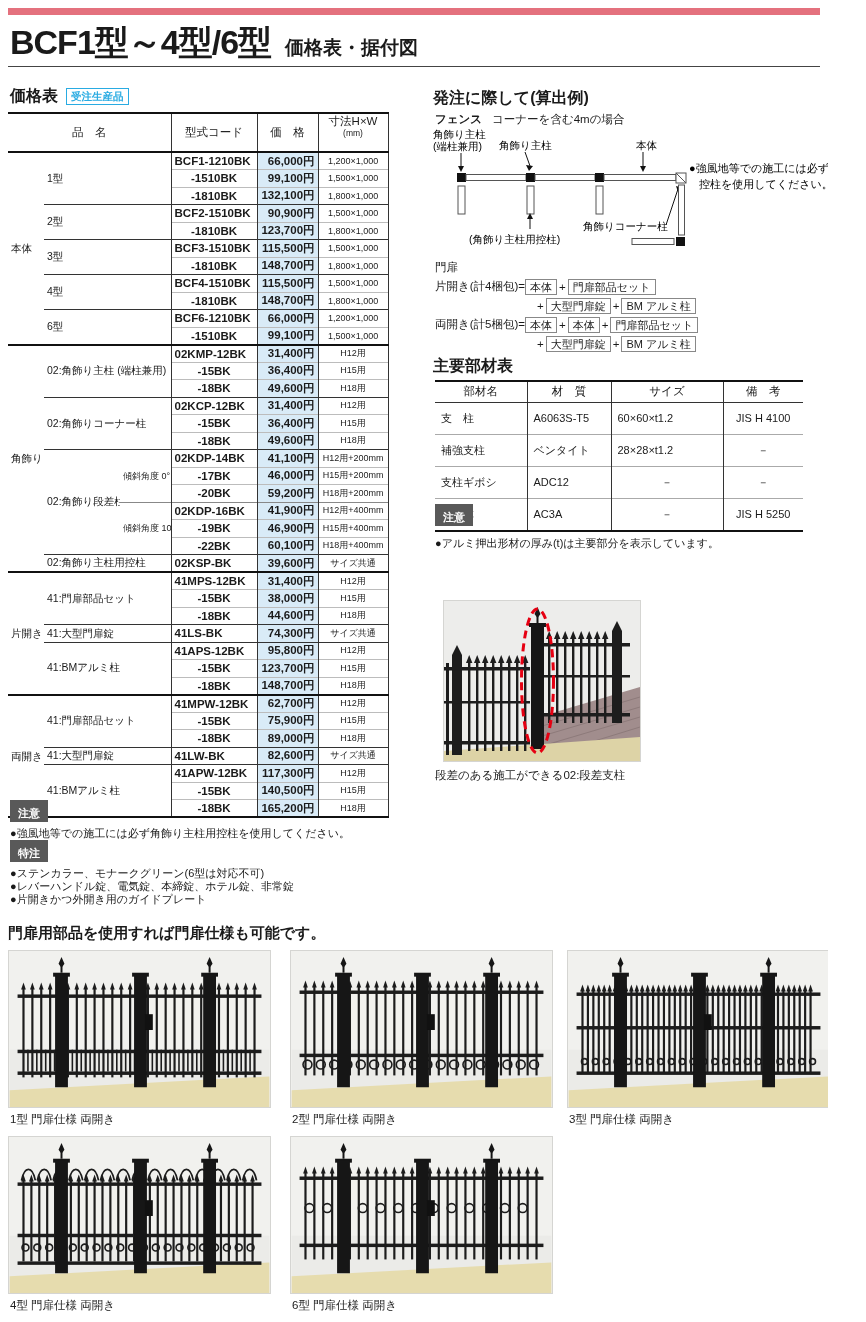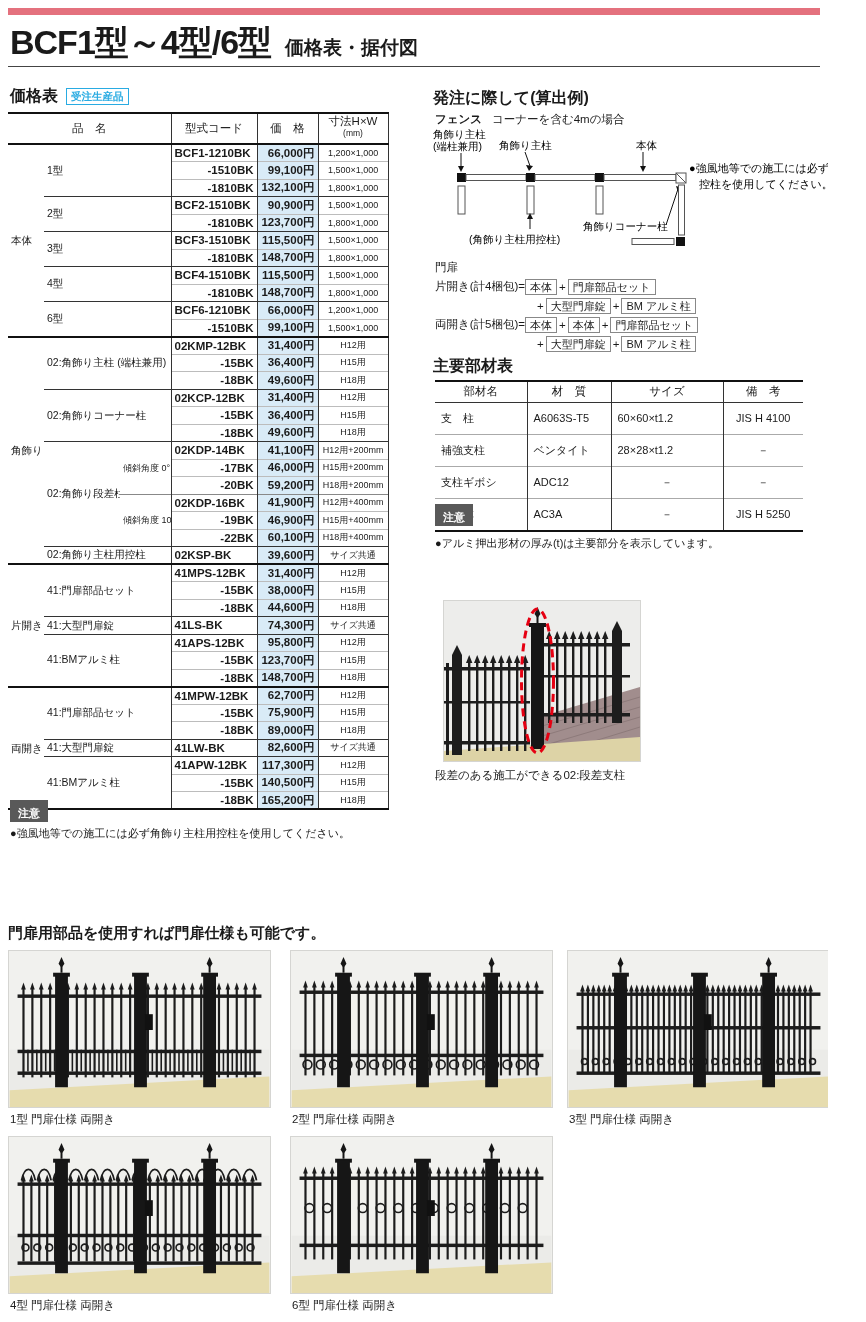--- a/index.html
+++ b/index.html
@@ -21,26 +21,26 @@
   .prod-badge{font-size:10.5px;font-weight:bold;color:var(--badge-blue);
               border:1.5px solid var(--badge-blue);padding:0 4px;line-height:15px;height:17px}
   
   #price-table{left:8px;top:112px;border-collapse:collapse;table-layout:fixed;width:380px;
                border-bottom:2px solid #111;background:#fff}
   #price-table th{font-weight:normal;font-size:11.5px;height:27px;text-align:center;
                border-top:2.5px solid #111;border-bottom:1px solid #333;vertical-align:middle}
   #price-table td{height:17.5px;padding:0 3px;vertical-align:middle;overflow:hidden;white-space:nowrap}
   #price-table .vl{border-left:1px solid #333}
   #price-table .vr{border-right:1px solid #333}
-  #price-table .mm{font-size:8.5px;display:block;line-height:8px;padding-bottom:6px}
+  #price-table .mm{font-size:8.5px;display:block;line-height:8px;padding-bottom:14px}
   .group-cell{font-size:10.5px;line-height:12px;white-space:pre-line;padding-left:2px}
   .name-ab,.name-a{font-size:10.5px;line-height:11.5px;white-space:pre-line;padding-left:3px}
   .name-b{font-size:9px;line-height:10px;white-space:pre-line;text-align:center;padding:0 1px}
   .code{font-weight:bold;font-size:11.5px;border-left:1px solid #333;padding-left:4px}
-  .code.cont{text-align:right;padding-right:5px}
+  .code.cont{text-align:center;padding-right:5px}
   .price{font-weight:bold;font-size:11.5px;text-align:right;background:var(--price-bg);
          border-left:1px solid #333;padding-right:3px}
   .size{font-size:9px;text-align:center;border-left:1px solid #333;border-right:1px solid #333;color:#222}
   tr.g-start td{border-top:2px solid #111}
   tr.sg-start td{border-top:1px solid #333}
   tr.p-start td{border-top:1px solid #888}
   tr.r-cont td{border-top:1px solid #bcbcbc}
   
   .note-badge{display:inline-block;background:var(--note-badge);color:#fff;font-size:11px;
               font-weight:bold;padding:7px 8px 2px;line-height:13px}
@@ -320,20 +320,28 @@
           <td class="price">165,200円</td>
           <td class="size">H18用</td>
         </tr>
       </tbody>
     </table>
 
   <div class="abs" style="left:10px;top:800px">
     <span class="note-badge">注意</span>
     <div id="caution-lines" style="margin-top:5px">
         <div class="note-line">●強風地等での施工には必ず角飾り主柱用控柱を使用してください。</div>
+      </div>
+  </div>
+  <div class="abs" style="left:10px;top:840px">
+    <span class="note-badge">特注</span>
+    <div id="special-lines" style="margin-top:5px">
+        <div class="note-line">●ステンカラー、モナークグリーン(6型は対応不可)</div>
+        <div class="note-line">●レバーハンドル錠、電気錠、本締錠、ホテル錠、非常錠</div>
+        <div class="note-line">●片開きかつ外開き用のガイドプレート</div>
       </div>
   </div>
 
   <div class="abs sec-head" style="left:433px;top:88px">発注に際して(算出例)</div>
   <div class="abs fence-case" style="left:435px;top:112px">
     <b>フェンス</b><span>コーナーを含む4mの場合</span>
   </div>
 
   <svg class="abs" style="left:433px;top:126px" width="430" height="134" viewBox="0 0 430 134">
     <text x="0" y="12" font-size="10.5">角飾り主柱</text>

